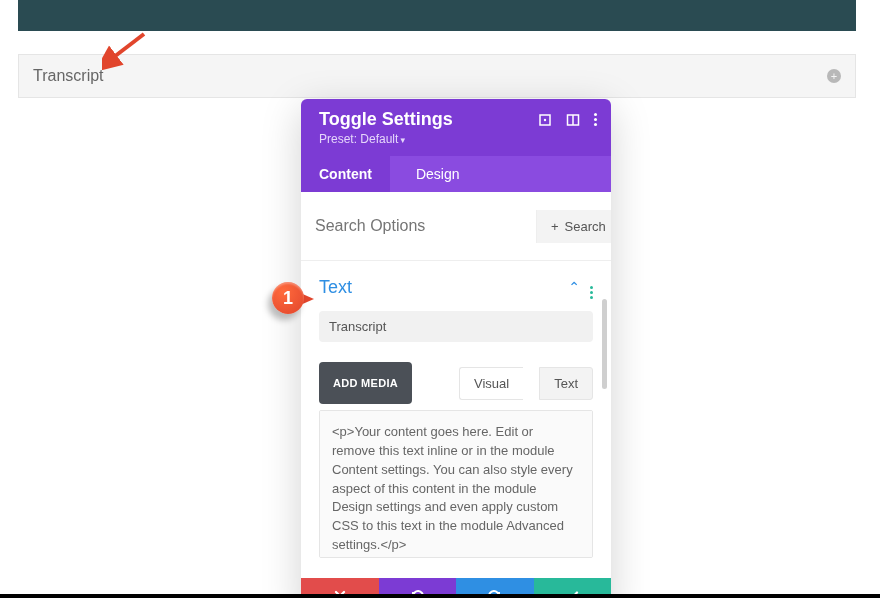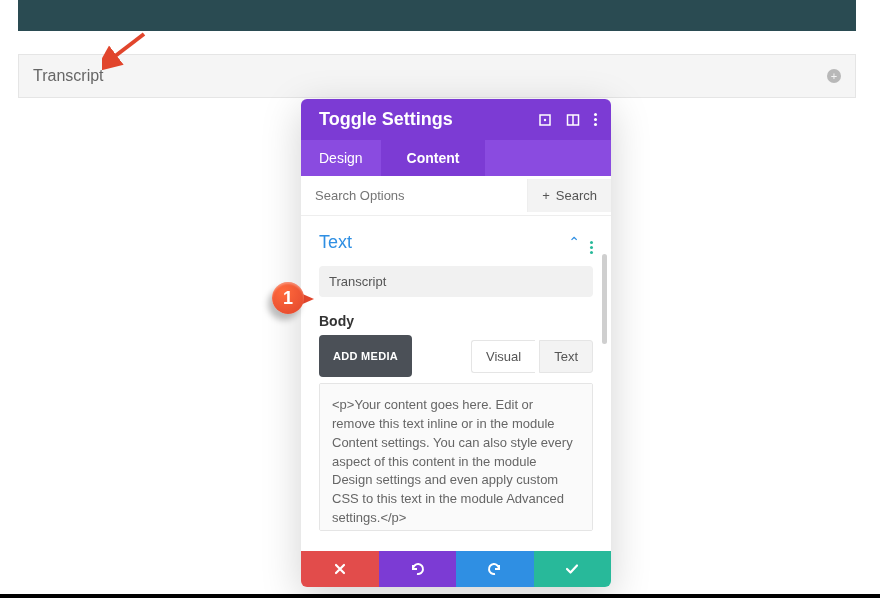--- a/index.html
+++ b/index.html
@@ -19,34 +19,34 @@
   .preset { font-size: 12px; color: #e5d6fb; margin-top: 2px; }
   .preset .caret { font-size: 9px; margin-left:2px; }
 
   .tabs { display: flex; background: #8a4be0; }
   .tabs .tab { flex: 0 0 auto; padding: 10px 18px; font-size: 14px; color: #fff; cursor: pointer; }
   .tabs .tab.active { background: #7c3bd4; font-weight: 600; }
   .tabs .tab:nth-child(2){ padding-left:26px; padding-right:26px;}
   .tabs .tab:nth-child(3){ padding-left:22px;}
 
   .search-row { display: flex; align-items: center; justify-content: space-between; border-bottom: 1px solid #eee; background: #fff; }
-  .search-input { flex: 1; border: none; padding: 12px 14px; font-size: 13px; color: #999; outline: none; background: transparent; }
+  .search-input { flex: 1; border: none; padding: 25px 14px; font-size: 16px; color: #999; outline: none; background: transparent; }
   .filter-btn { display: flex; align-items: center; gap: 6px; padding: 9px 14px; font-size: 13px; color: #555; background: #f3f3f3; border-left: 1px solid #eee; cursor: pointer; }
 
   .content-area { padding: 14px 18px 16px; position: relative; }
   .section-head { display: flex; align-items: center; justify-content: space-between; margin-bottom: 12px; }
   .section-head .sect-title { color: #2f8fe3; font-size: 18px; }
   .section-head .sect-icons { display: flex; gap: 10px; color: #2f8fe3; align-items: center; }
   .section-head .chev { font-size: 14px; cursor: pointer; }
   .section-head .dots { color: #28b99a; font-size: 16px; cursor:pointer; }
   .field-label { font-size: 14px; color: #333; font-weight: 600; margin-bottom: 6px; }
   .title-input { width: 100%; background: #f1f1f1; border: none; border-radius: 4px; padding: 8px 10px; font-size: 13px; color: #555; outline: none; margin-bottom: 16px; }
   .body-row { display: flex; align-items: center; justify-content: space-between; margin-bottom: 6px; margin-top:4px;}
   .add-media { background: #4b5057; color: #fff; border: none; border-radius: 4px; padding: 15px 14px; font-size: 11px; font-weight: 700; cursor: pointer; letter-spacing:.3px;}
-  .editor-tabs { display: flex; gap: 4px; font-size: 13px; color: #555; }
+  .editor-tabs { display: flex; gap: 16px; font-size: 13px; color: #555; }
   .editor-tabs .etab { padding: 8px 14px; border: 1px solid #e5e5e5; cursor: pointer; }
   .editor-tabs .etab:first-child { border-right: none; background:#fff; border-radius:3px 0 0 3px;}
   .editor-tabs .etab.active { background: #f3f3f3; border-radius:0 3px 3px 0;}
   .editor { width: 100%; height: 148px; border: 1px solid #e5e5e5; background:#fafafa; padding: 12px; font-size: 13px; color: #666; line-height: 1.45; resize: none; outline: none; font-family: inherit; border-radius:2px;}
   .scroll-track { position: absolute; right: 4px; top: 2px; width: 5px; height: 170px; background: transparent; }
   .scroll-thumb { width: 5px; height: 90px; border-radius: 3px; background: #cfcfcf; position: absolute; top: 36px; }
 
   .footer-btns { display: flex; }
   .footer-btns div { flex: 1; height: 36px; display: flex; align-items: center; justify-content: center; color: #fff; cursor: pointer; }
   .btn-cancel { background: #e24c4b; }
@@ -100,25 +100,26 @@
           </span>
         <span>
             <span class="dot-vert">
               <i></i>
               <i></i>
               <i></i>
             </span>
           </span>
       </div>
     </div>
+    <div class="preset"><span>Preset: Default</span><span class="caret">▾</span></div>
   </div>
 
   <div class="tabs">
+    <div class="tab active">Content</div>
     <div class="tab">Design</div>
-    <div class="tab active">Content</div>
   </div>
 
   <div class="search-row">
     <input class="search-input" placeholder="Search Options" style="">
     <div class="filter-btn">
       <span>+</span>
       <span>Search</span>
     </div>
   </div>
 
@@ -133,21 +134,20 @@
         <span class="dots"><span class="dot-vert">
               <i></i>
               <i></i>
               <i></i>
             </span></span>
       </div>
     </div>
 
     <input class="title-input" value="Transcript" style="">
 
-    <div class="field-label">Body</div>
     <div class="body-row">
       <button class="add-media">ADD MEDIA</button>
       <div class="editor-tabs">
         <div class="etab">Visual</div>
         <div class="etab active">Text</div>
       </div>
     </div>
     <textarea class="editor" style="">&lt;p&gt;Your content goes here. Edit or remove this text inline or in the module Content settings. You can also style every aspect of this content in the module Design settings and even apply custom CSS to this text in the module Advanced settings.&lt;/p&gt;</textarea>
   </div>
 

